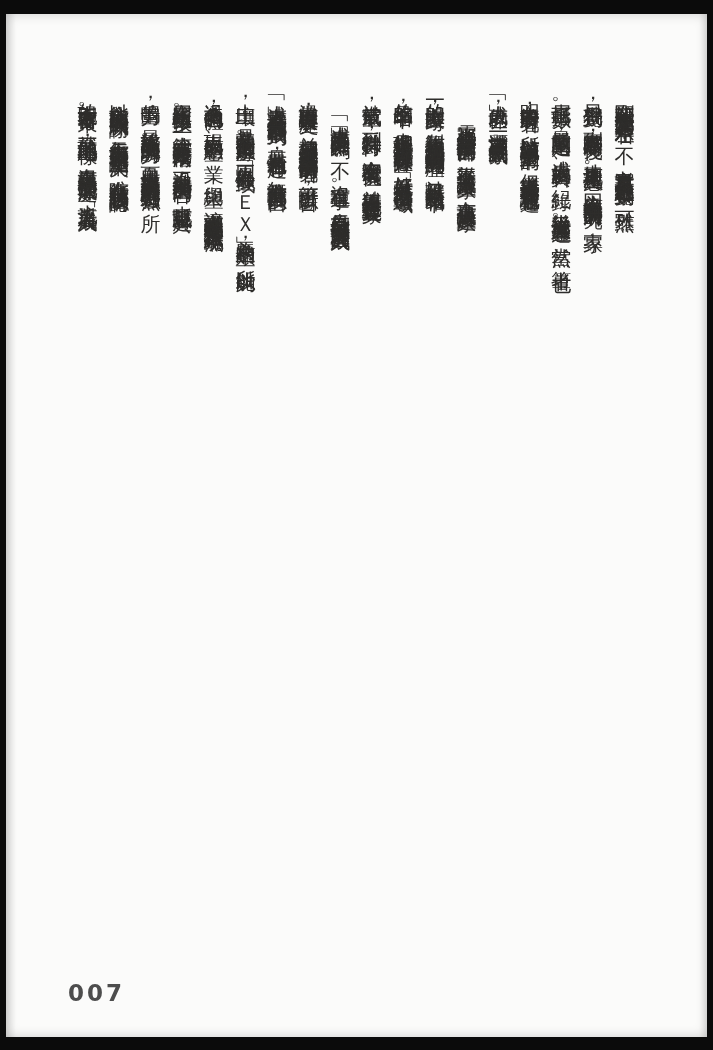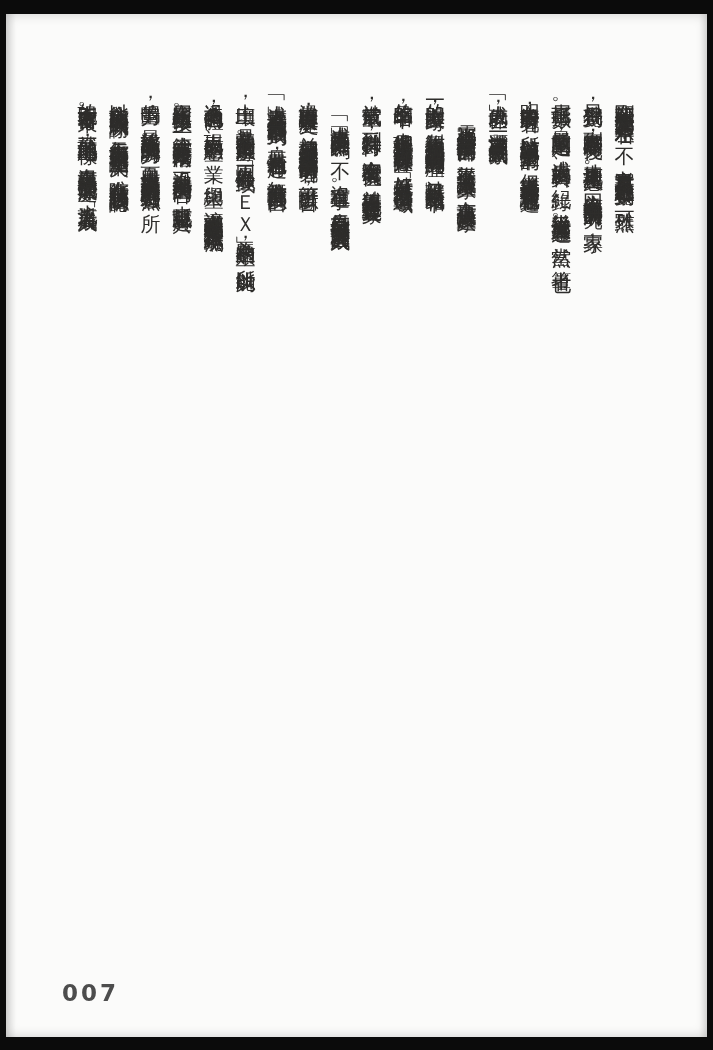--- a/index.html
+++ b/index.html
@@ -40,21 +40,21 @@
   .col {
     line-height: 31.6px;
     white-space: pre;
     text-align: left;
   }
   .col.indent {
     text-indent: 21px;
   }
   .page-number {
     position: absolute;
-    left: 56px;
+    left: 62px;
     top: 966px;           
     font-size: 23px;
     font-weight: bold;
     letter-spacing: 3px;
     color: #4d4d4d;
     font-family: "DejaVu Sans", sans-serif;
   }
   
   .paper::before {
     content: "";

